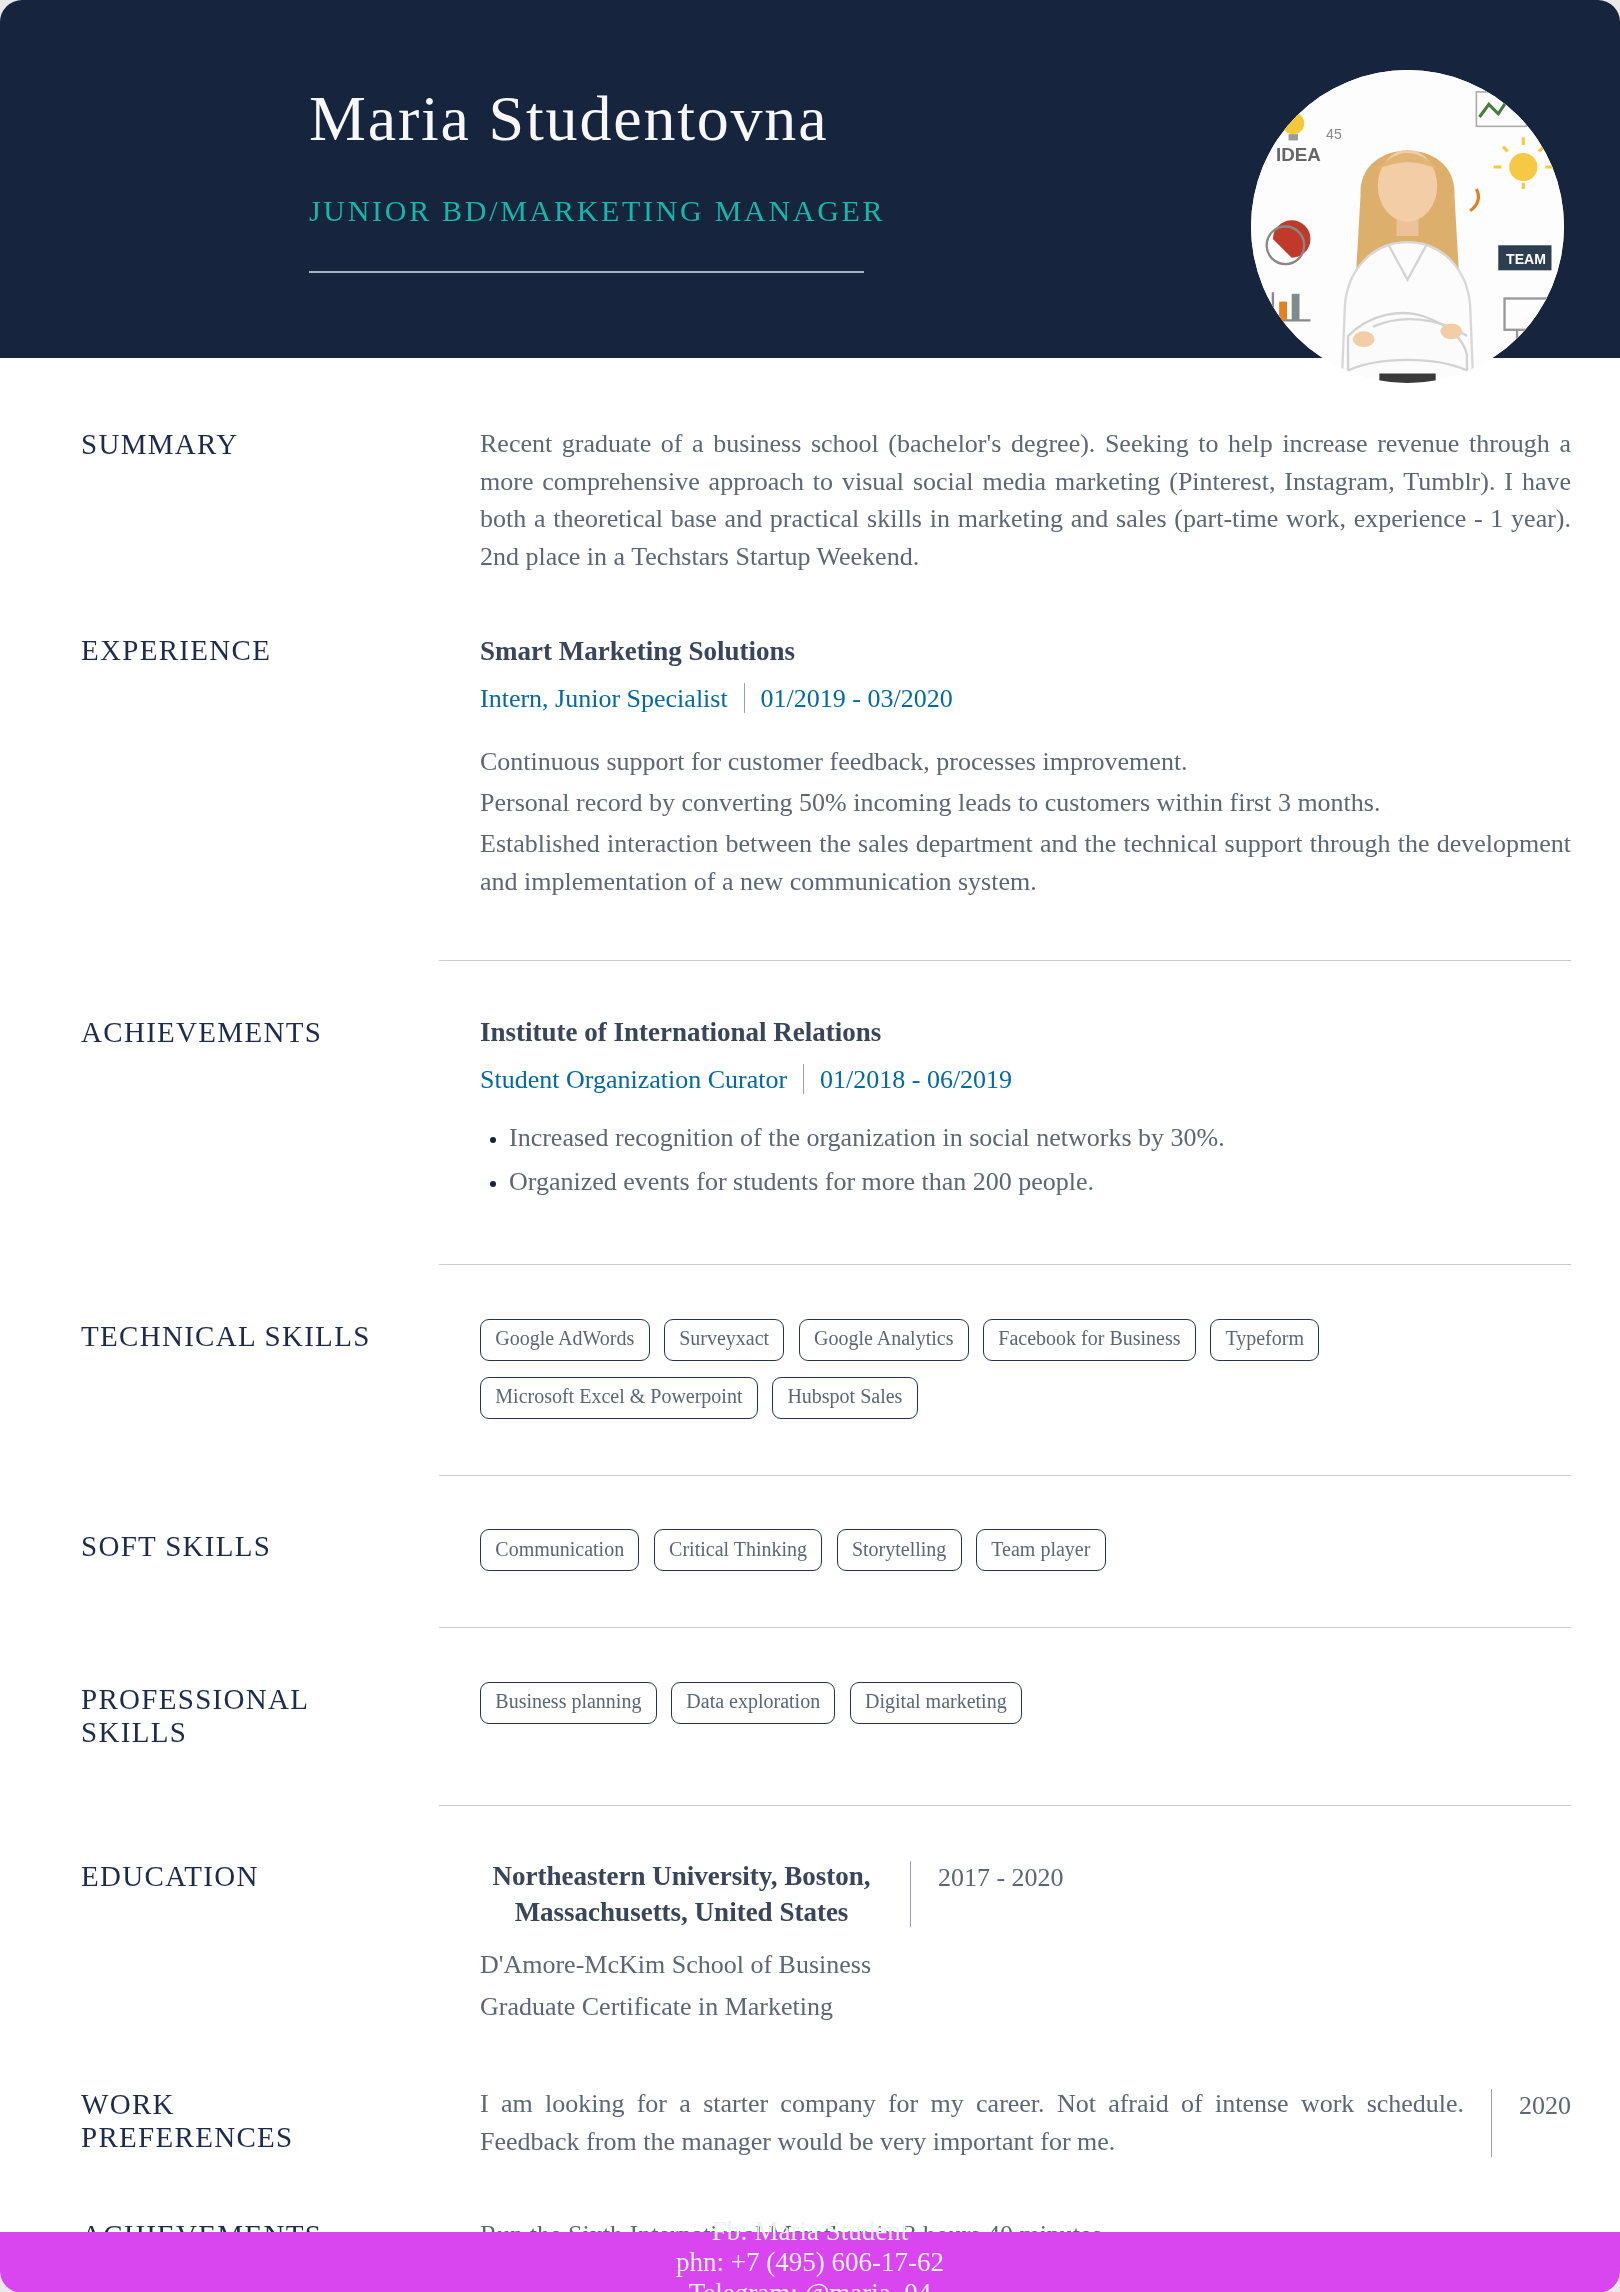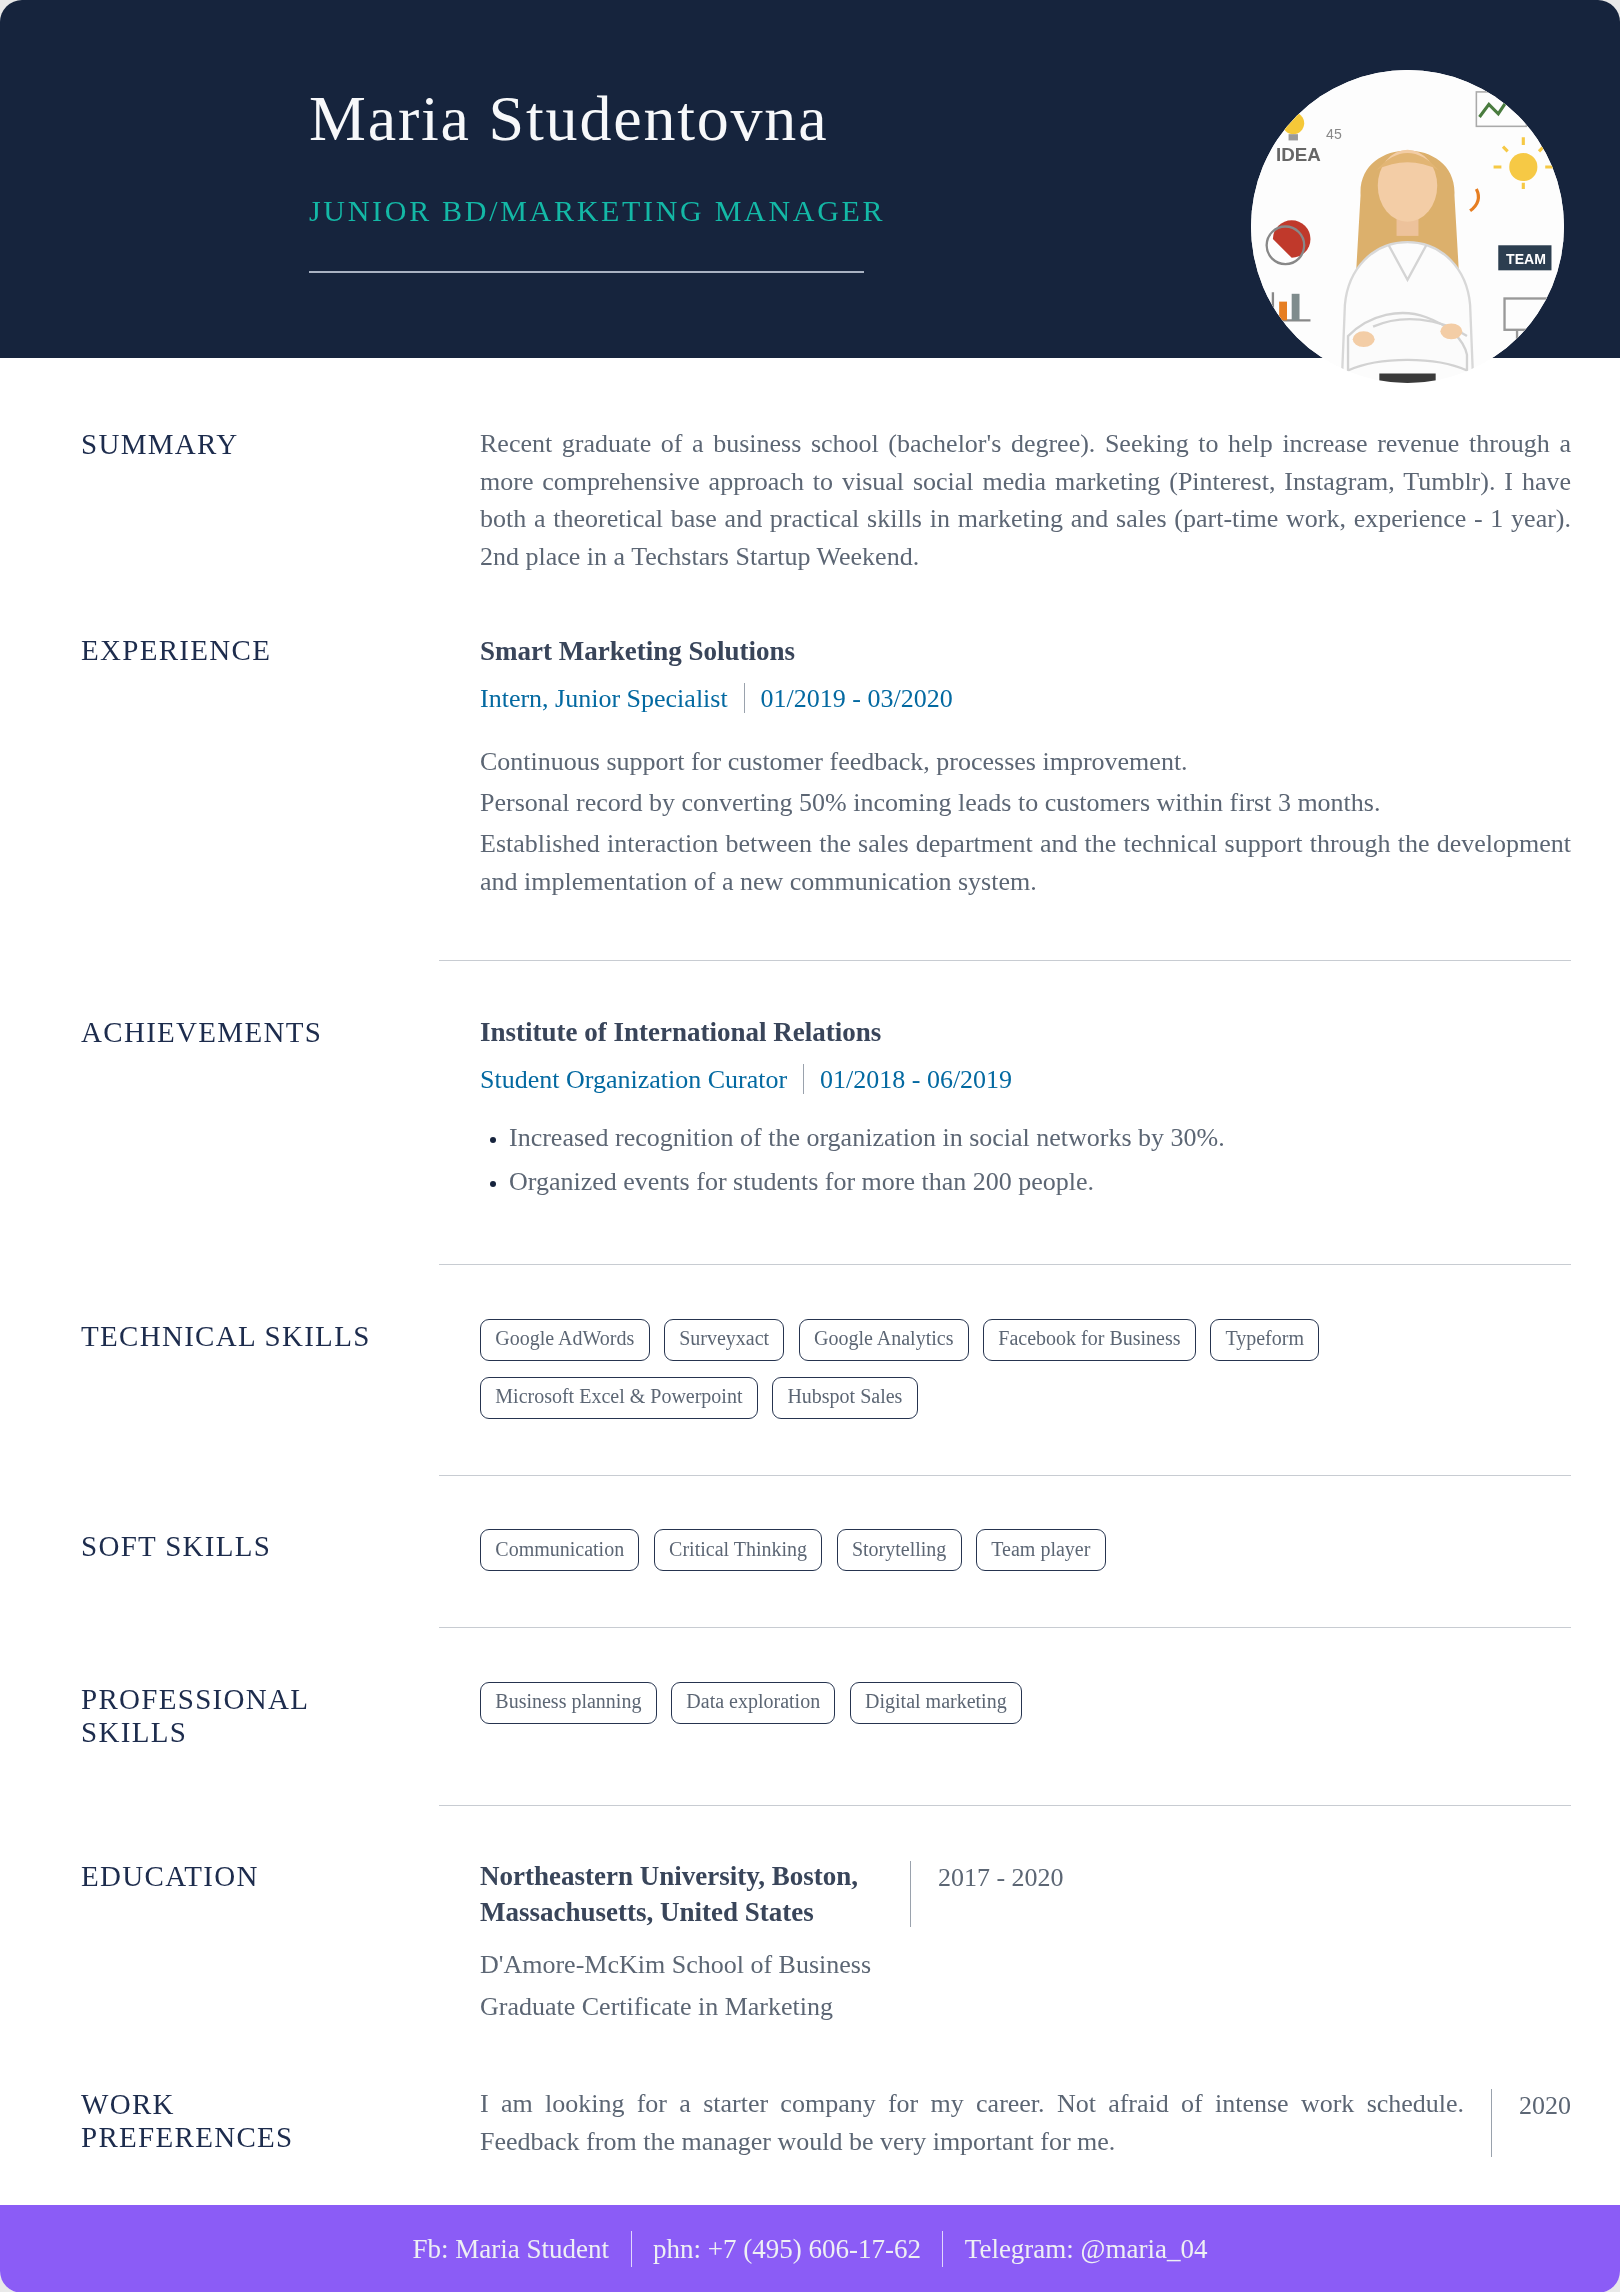--- a/index.html
+++ b/index.html
@@ -100,21 +100,21 @@
   .tag {
     display:inline-block;
     border:1.8px solid #26344f;
     border-radius:9px;
     padding:4.5px 14.3px 6.3px;
     color:#5c6674;
     font-size:20px;
     white-space:nowrap;
   }
 
-  .edu-head { display:flex; align-items:stretch; }
+  .edu-head { display:flex; align-items:stretch;text-align:center; }
   .edu-school {
     font-weight:700;
     color:#39455a;
     font-size:27px;
     width:403px;
     line-height:1.35;
   }
   .vrule {
     width:0.9px;
     background:#9aa2ad;
@@ -124,27 +124,28 @@
   .edu-dates, .wp-year { color:#5c6674; padding-top:1.8px; }
   .edu-lines { margin-top:16px; }
 
   .wp { display:flex; align-items:flex-start; }
   .wp-text { flex:1; }
 
   
   .footer {
     position:absolute;
     left:0; bottom:0;
-    width:100%; height:88px;
-    background:#8b5cf6;
+    width:100%; height:61px;
+    background:#d946ef;
     color:#eef0f4;
     display:flex;
     align-items:center;
     justify-content:center;
     font-size:27px;
+    flex-direction:column;
   }
   .fsep {
     width:0.9px; height:36px;
     background:rgba(255,255,255,.75);
     margin:0 21.5px;
   }
 </style>
 </head>
 <body>
 

